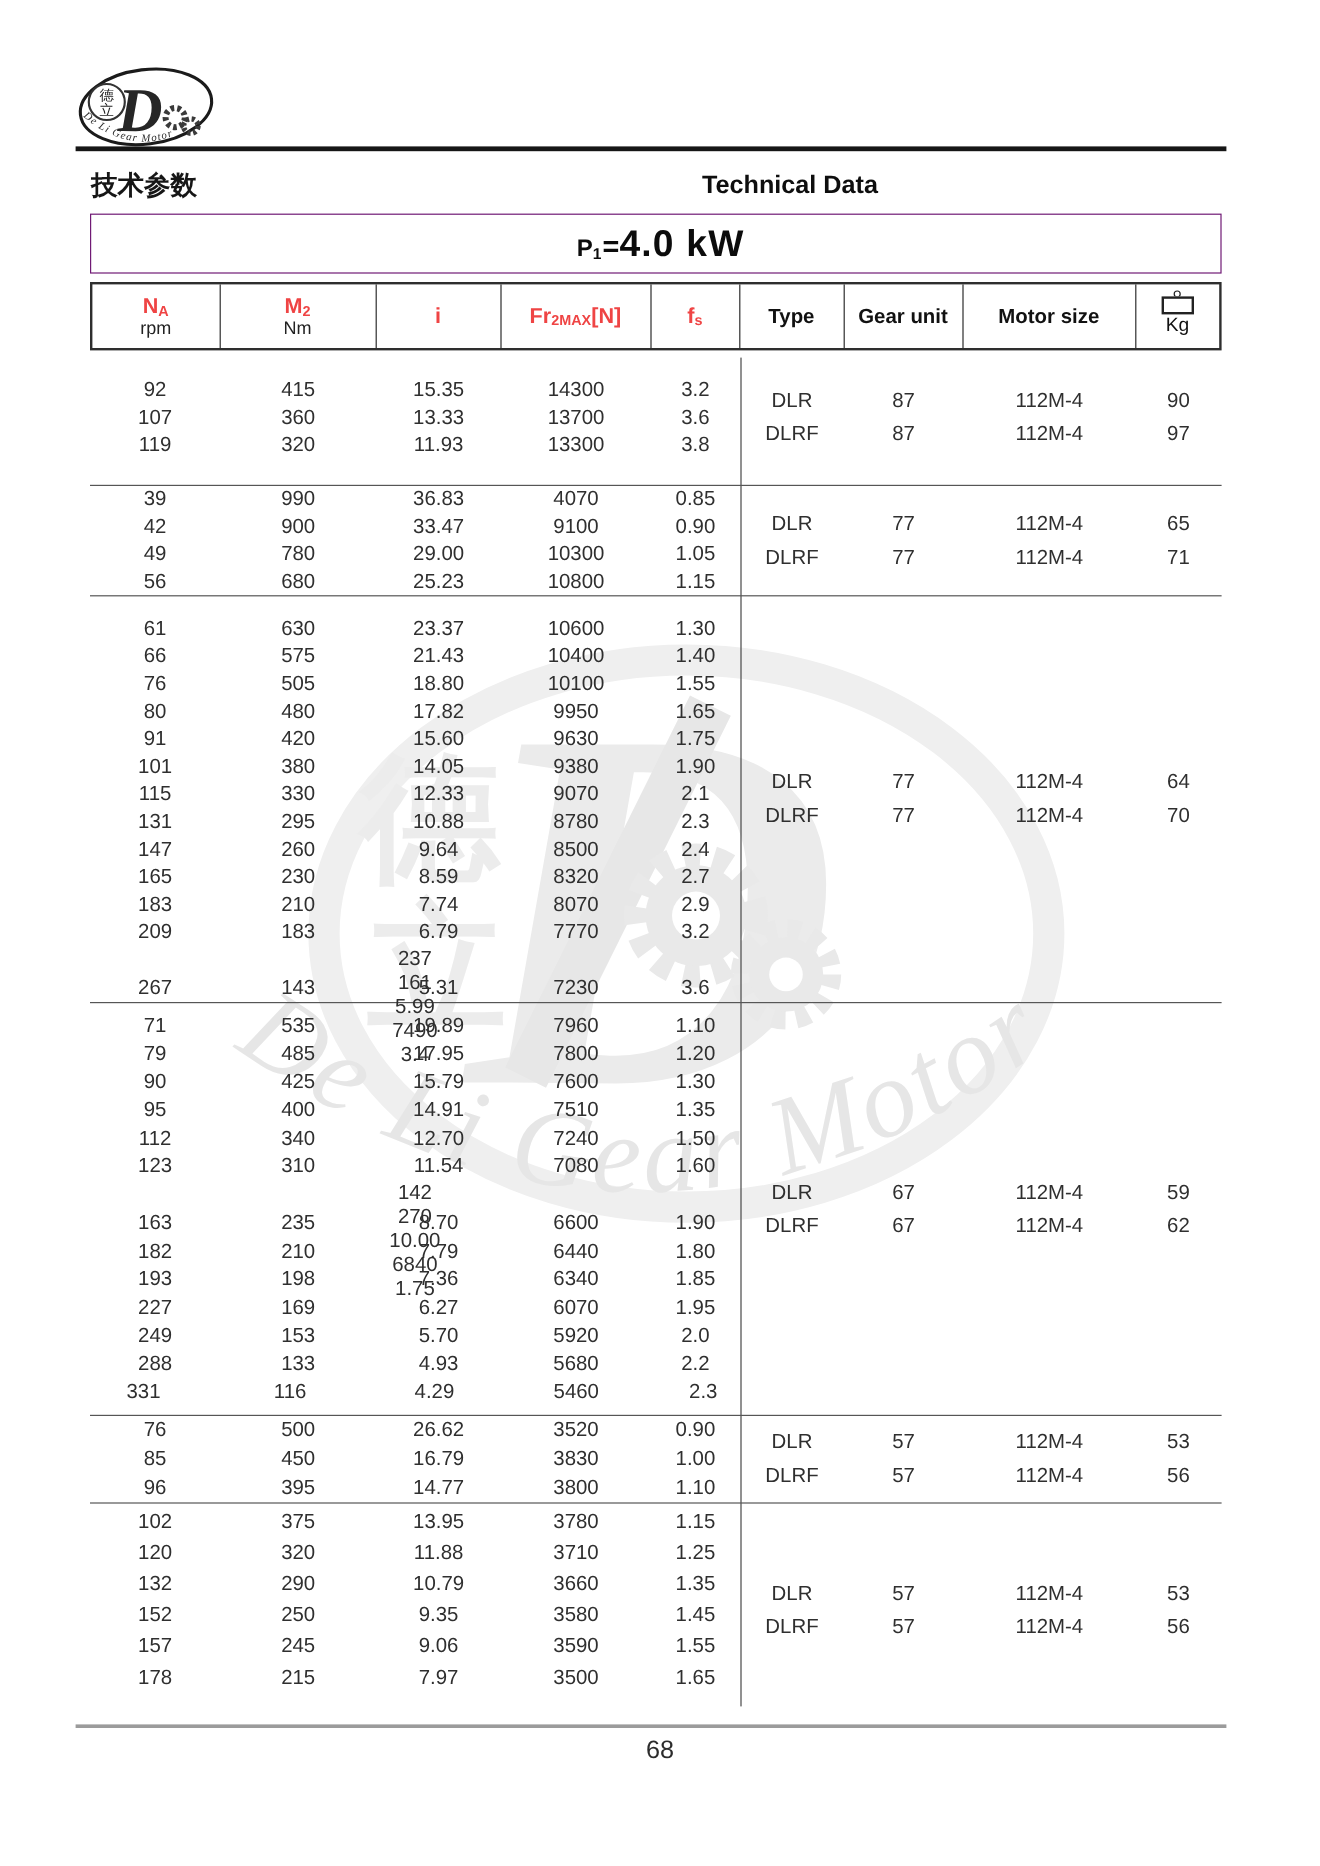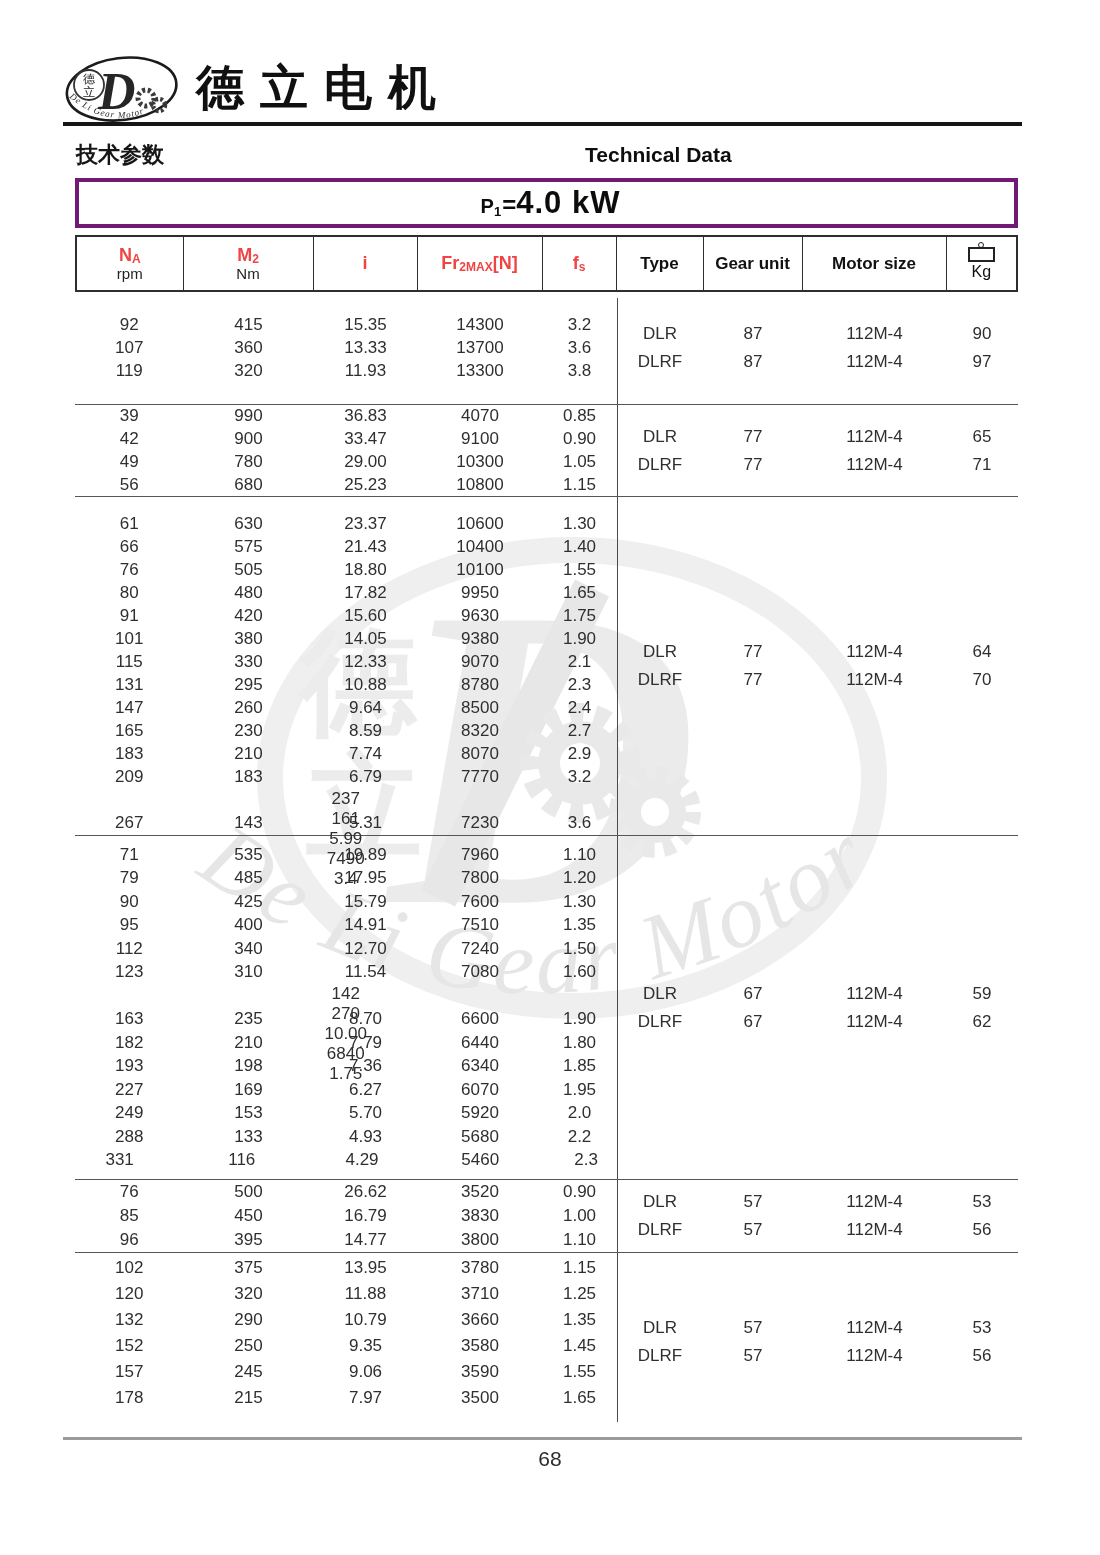--- a/index.html
+++ b/index.html
@@ -14,21 +14,21 @@
   .logo{position:absolute;left:62px;top:52px;width:120px;height:84px;z-index:2;}
   .brand{position:absolute;left:196px;top:56px;z-index:2;font-family:"Liberation Serif","DejaVu Serif",serif;
          font-size:48px;font-weight:bold;letter-spacing:16px;color:#101010;}
   .rule-top{position:absolute;left:63px;top:122px;width:959px;height:4px;background:#161616;z-index:2;}
 
   .title-cn{position:absolute;left:76px;top:140px;font-size:22px;font-weight:bold;color:#161616;z-index:2;}
   .title-en{position:absolute;left:585px;top:143px;font-size:21px;font-weight:bold;color:#0e0e0e;z-index:2;}
 
   
   .power-box{position:absolute;left:75px;top:178px;width:943px;height:50px;box-sizing:border-box;
-             border:4px solid #701a75;display:flex;align-items:center;justify-content:center;z-index:2;background:transparent;}
+             border:1px solid #701a75;display:flex;align-items:center;justify-content:center;z-index:2;background:transparent;}
   .power-inner{transform:translateX(4px);color:#0c0c0c;white-space:nowrap;}
   .p-sym{font-size:20px;font-weight:bold;}
   .p-sub{font-size:13px;font-weight:bold;position:relative;top:3px;}
   .p-eq{font-size:24px;font-weight:bold;margin-left:1px;}
   .p-val{font-size:31px;font-weight:bold;letter-spacing:1px;}
 
   
   .thead{position:absolute;left:75px;top:235px;width:943px;height:57px;box-sizing:border-box;
          border:2px solid #2e2e2e;display:flex;z-index:2;background:transparent;}
   .hcell{border-right:1.5px solid #2e2e2e;box-sizing:border-box;display:flex;flex-direction:column;
@@ -101,21 +101,20 @@
     <g>
       <circle cx="84" cy="46" r="8" fill="none" stroke="#3a3a3a" stroke-width="5" stroke-dasharray="3 2.6"></circle>
       <circle cx="97" cy="53" r="6" fill="none" stroke="#3a3a3a" stroke-width="4.5" stroke-dasharray="2.6 2.2"></circle>
     </g>
     <path id="logoarc" d="M 7 45 Q 58 88 112 43" fill="none"></path>
     <text font-size="9" fill="#2a2a2a" font-style="italic" font-family="'Liberation Serif','DejaVu Serif',serif" letter-spacing="1">
       <textPath href="#logoarc">De Li Gear Motor</textPath>
     </text>
   </svg>
 
-  <div class="brand">德立电机</div>
   <div class="rule-top"></div>
 
   <div class="title-cn">技术参数</div>
   <div class="title-en">Technical Data</div>
 
   <div class="power-box">
     <div class="power-inner">
       <span class="p-sym">P</span><span class="p-sub">1</span><span class="p-eq">=</span><span class="p-val">4.0 kW</span>
     </div>
   </div>

